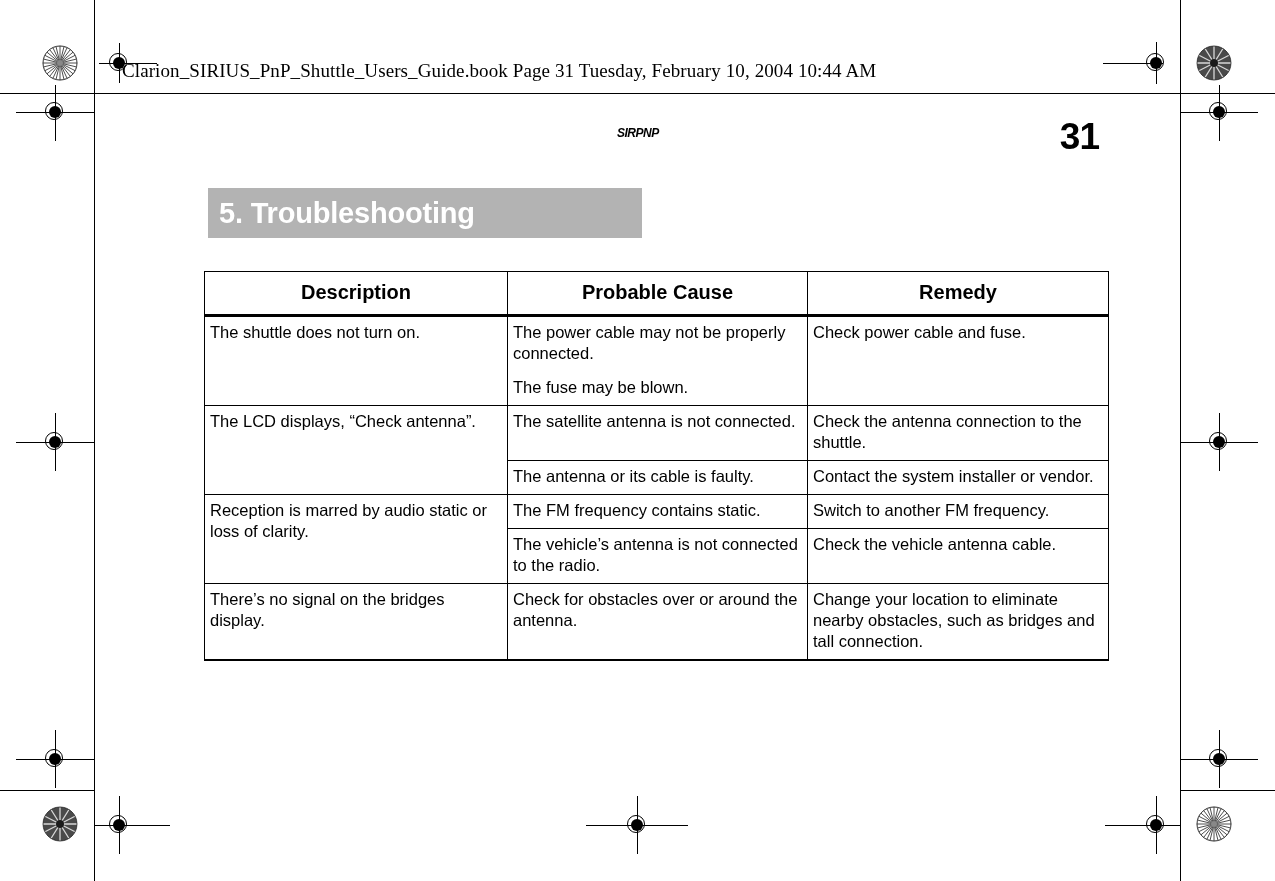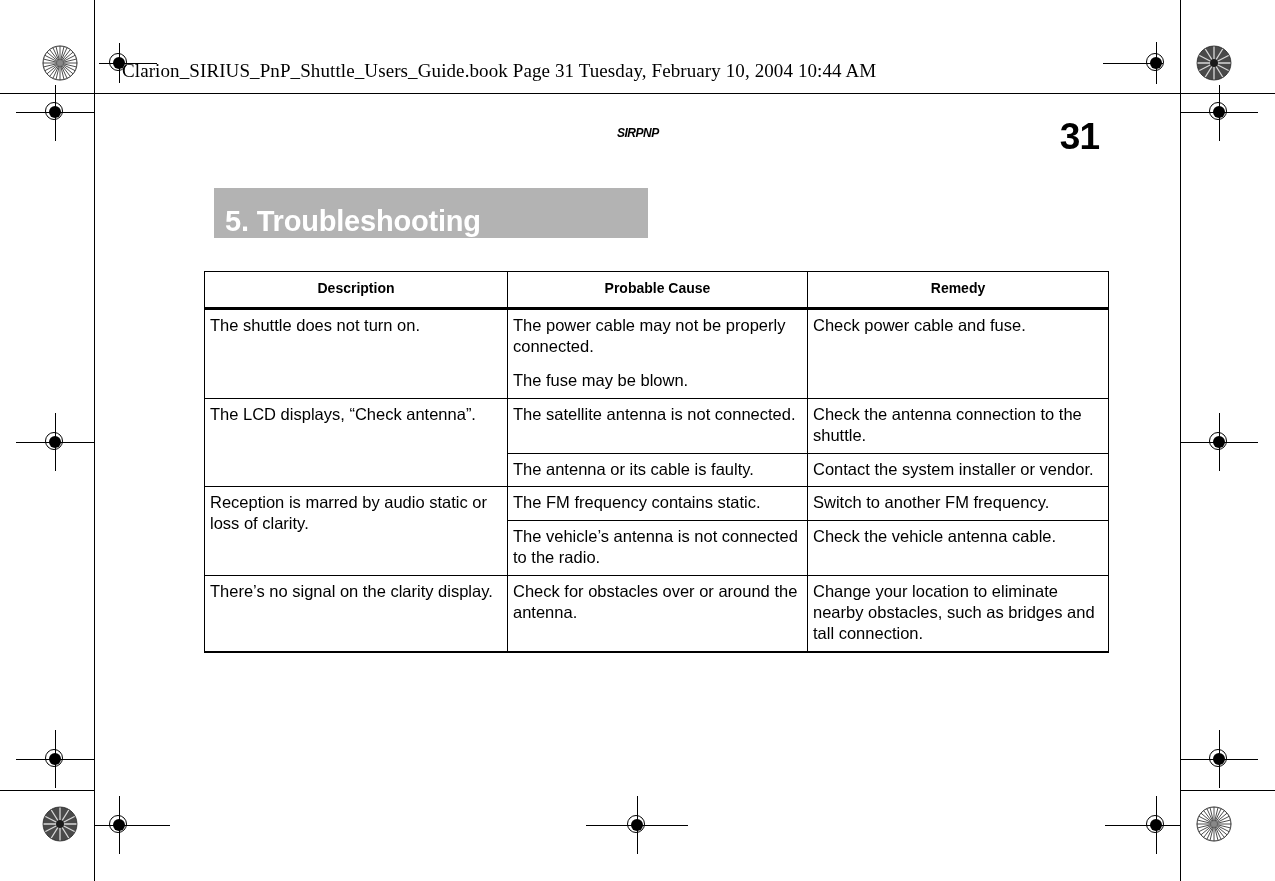--- a/index.html
+++ b/index.html
@@ -110,27 +110,27 @@
     right: 9px;
     top: -4px;
     font-size: 37px;
     letter-spacing: -1px;
     font-weight: bold;
   }
 
   
   .chapter-banner {
     position: absolute;
-    left: 214px;
+    left: 208px;
     top: 188px;
     width: 434px;
     height: 50px;
     background: #b3b3b3;
     display: flex;
-    align-items: flex-end;
+    align-items: center;
   }
   .chapter-banner .chapter-title {
     color: #ffffff;
     font-size: 29px;
     font-weight: bold;
     padding-left: 11px;
     letter-spacing: -0.2px;
   }
 
   
@@ -153,21 +153,21 @@
   table.ts-table th,
   table.ts-table td {
     border: 1px solid #000000;
     vertical-align: top;
     padding: 5px 5px 7px 5px;
     line-height: 1.27;
   }
   table.ts-table thead th {
     text-align: center;
     font-weight: bold;
-    font-size: 14px;
+    font-size: 20px;
     padding-top: 8px;
     padding-bottom: 9px;
     border-bottom: 3px solid #000000;
   }
   table.ts-table td p {
     margin: 0;
   }
   table.ts-table td p + p {
     margin-top: 13px;
   }
@@ -433,19 +433,19 @@
         <tr>
           <td rowspan="2">Reception is marred by audio static or loss of clarity.</td>
           <td>The FM frequency contains static.</td>
           <td>Switch to another FM frequency.</td>
         </tr>
         <tr>
           <td>The vehicle’s antenna is not connected to the radio.</td>
           <td>Check the vehicle antenna cable.</td>
         </tr>
         <tr>
-          <td>There’s no signal on the clarity display.</td>
+          <td>There’s no signal on the bridges display.</td>
           <td>Check for obstacles over or around the antenna.</td>
           <td>Change your location to eliminate nearby obstacles, such as bridges and tall connection.</td>
         </tr>
       </tbody>
   </table>
 </div>
 
 </body></html>

